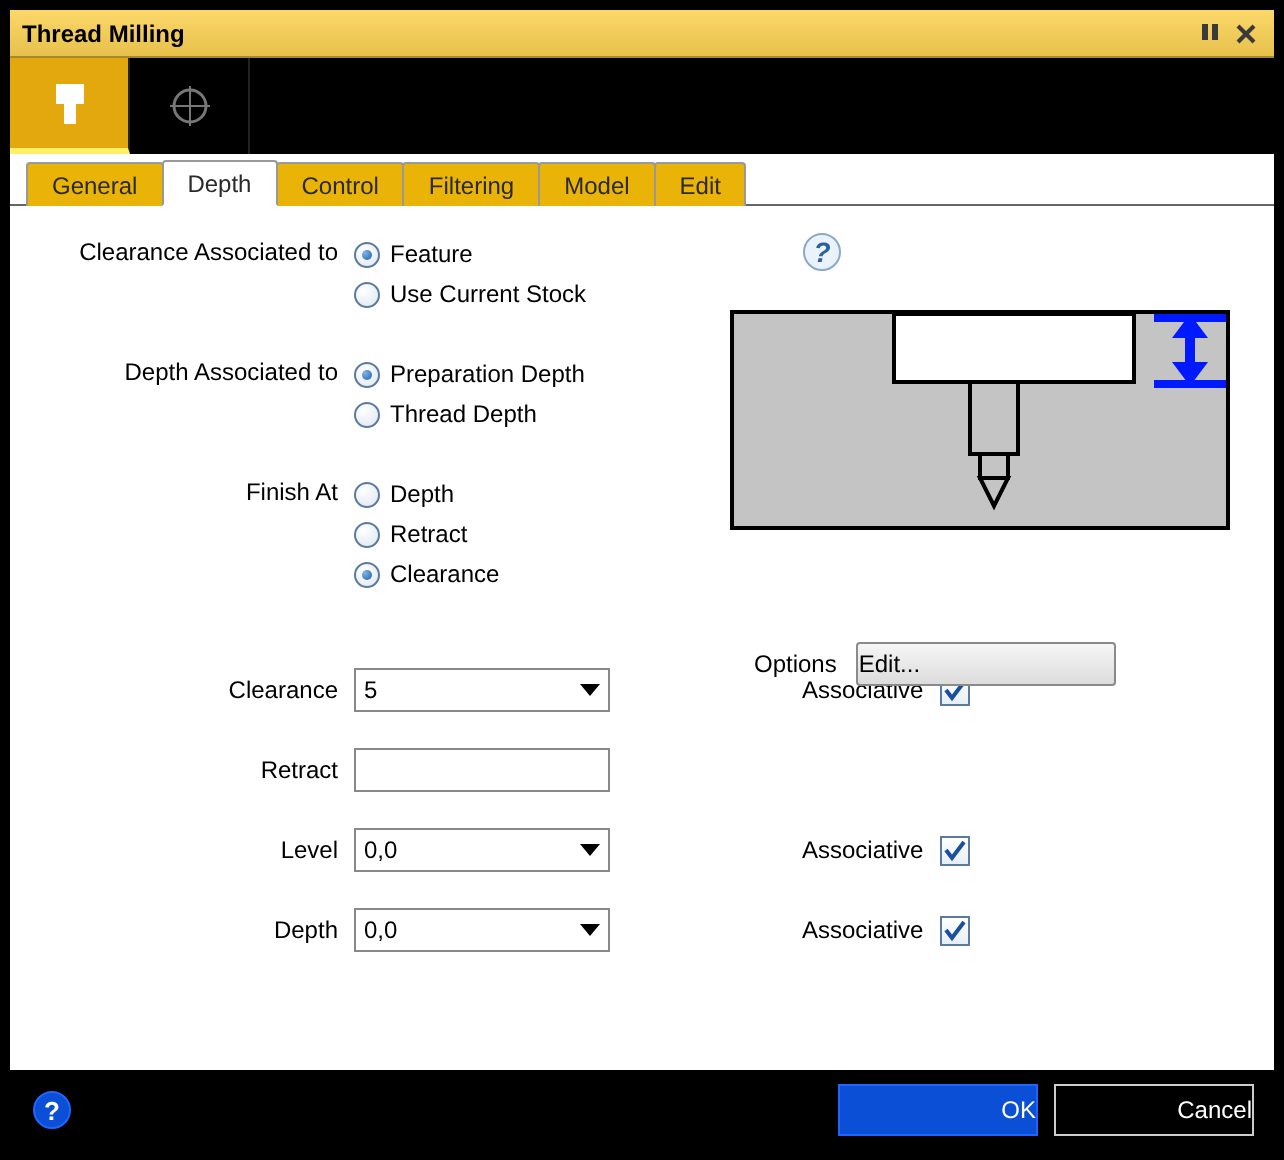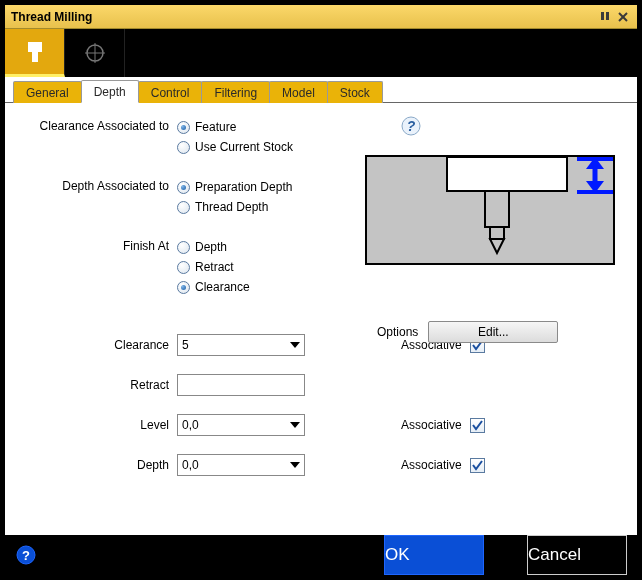--- a/index.html
+++ b/index.html
@@ -151,21 +151,21 @@
     display:flex;
     align-items:center;
     gap: 10px;
   }
   .edit-btn {
     width: 130px;
     height: 22px;
     background: linear-gradient(to bottom,#f6f6f6,#dcdcdc);
     border: 1px solid #8a8a8a;
     border-radius: 2px;
-    display:flex; align-items:center; justify-content:center;
+    display:flex; align-items:center; justify-content:flex-start;
     cursor:pointer;
   }
 
   
   .inputs {
     margin-top: 28px;
   }
   .input-row {
     display:flex;
     align-items:center;
@@ -226,35 +226,34 @@
     padding: 0 10px;
     gap: 8px;
   }
   .footer .help {
     margin-right:auto;
     width:22px;height:22px;
     display:flex;align-items:center;justify-content:center;
   }
   .fbtn {
     width: 100px;
-    height: 40px;
-    display:flex;align-items:center;justify-content:flex-start;
+    height: 26px;
+    display:flex;align-items:center;justify-content:flex-end;
     cursor:pointer;
-    font-size: 17px;
+    font-size: 12px;
   }
   .fbtn.ok {
     background:#0a4fd6;
     border:1px solid #1e66ff;
     color:#fff;
   }
   .fbtn.cancel {
     background:#000;
     border:1px solid #ccc;
     color:#fff;
-    margin-left:35px;
   }
 </style>
 </head>
 <body>
 
 <div class="window">
 
   <div class="titlebar">
     <span class="title">Thread Milling</span>
     <span class="ctl">
@@ -286,21 +285,21 @@
         </svg>
     </div>
   </div>
 
   <div class="tabs">
     <div class="tab">General</div>
     <div class="tab active">Depth</div>
     <div class="tab">Control</div>
     <div class="tab">Filtering</div>
     <div class="tab">Model</div>
-    <div class="tab">Stock</div>
+    <div class="tab">Edit</div>
   </div>
 
   <div class="body">
 
     <div class="help-icon">
       <svg width="22" height="22">
           <circle cx="11" cy="11" r="9" fill="#eaf2fb" stroke="#8aa9c8"></circle>
           <text x="11" y="16" text-anchor="middle" font-size="14" font-weight="bold" font-style="italic" fill="#2a5fa0">?</text>
         </svg>
     </div>

